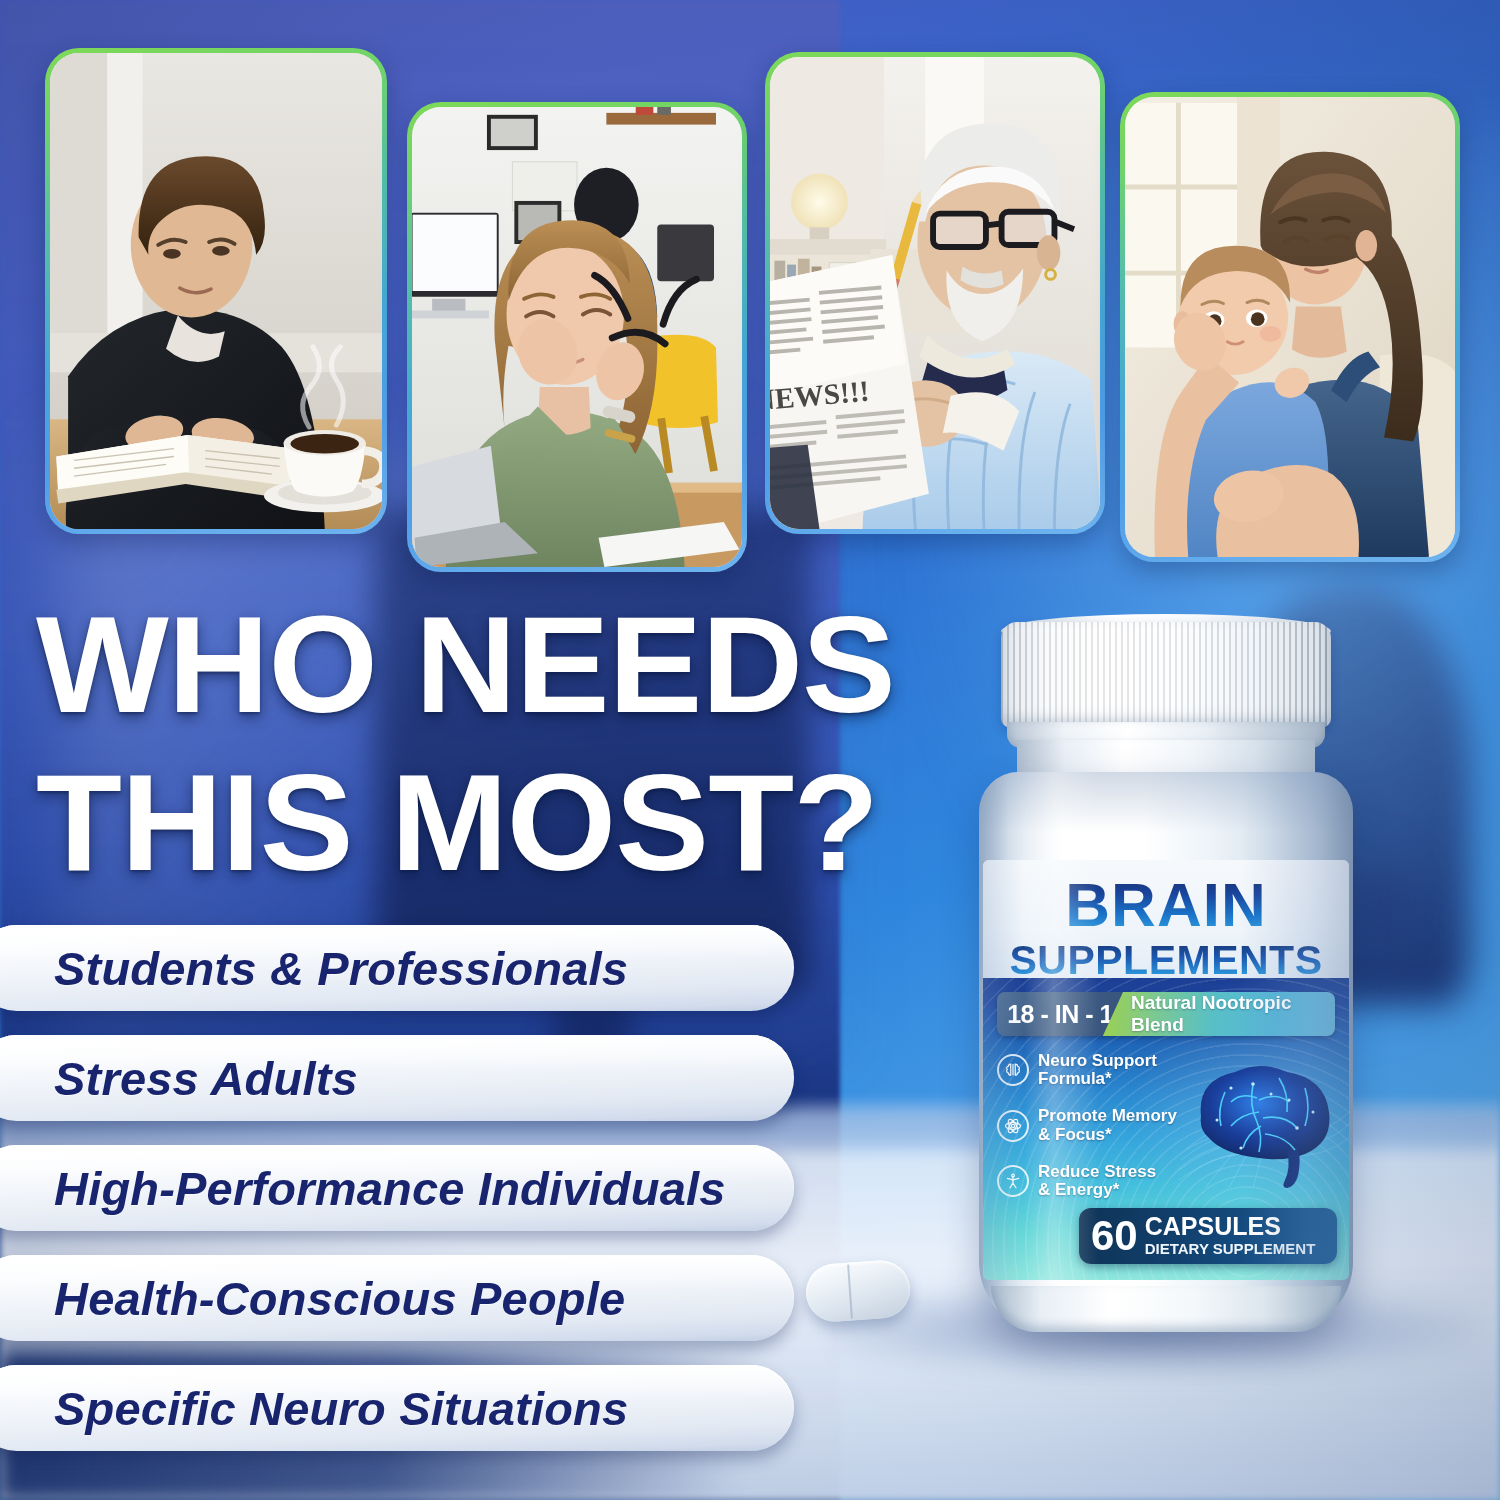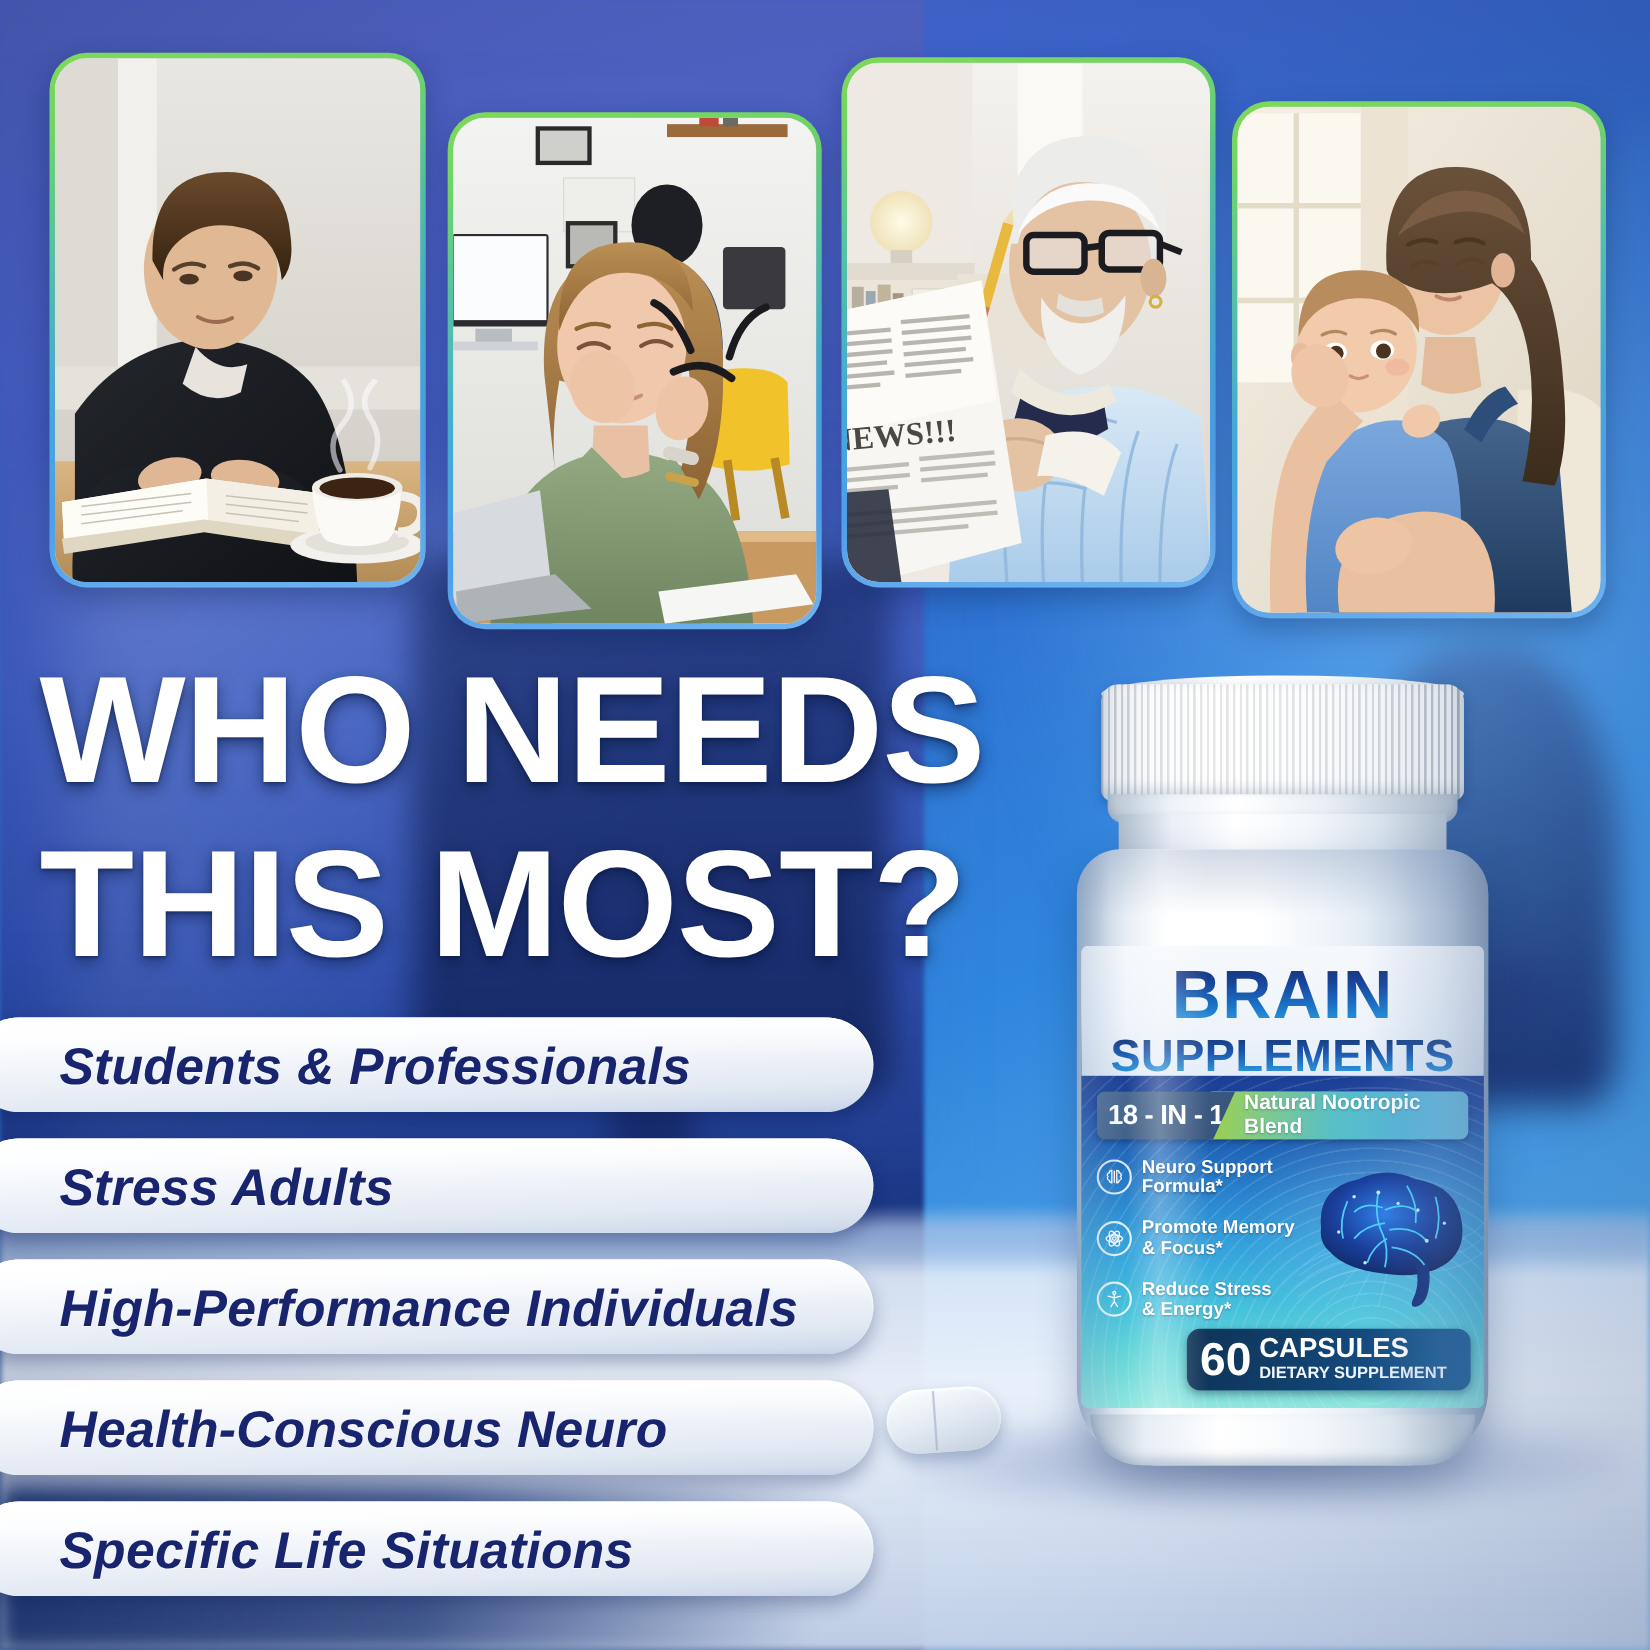--- a/index.html
+++ b/index.html
@@ -722,24 +722,24 @@
   <div class="pill">
     <span class="pill-text">Students &amp; Professionals</span>
   </div>
   <div class="pill">
     <span class="pill-text">Stress Adults</span>
   </div>
   <div class="pill">
     <span class="pill-text">High-Performance Individuals</span>
   </div>
   <div class="pill">
-    <span class="pill-text">Health-Conscious Neuro</span>
+    <span class="pill-text">Health-Conscious People</span>
   </div>
   <div class="pill">
-    <span class="pill-text">Specific Life Situations</span>
+    <span class="pill-text">Specific Neuro Situations</span>
   </div>
 </div>
 
 <div id="bottle-wrap">
   <div id="bottle-shadow"></div>
   <div id="bottle">
     <div id="cap-top"></div>
     <div id="cap"></div>
     <div id="cap-rim"></div>
     <div id="neck"></div>

